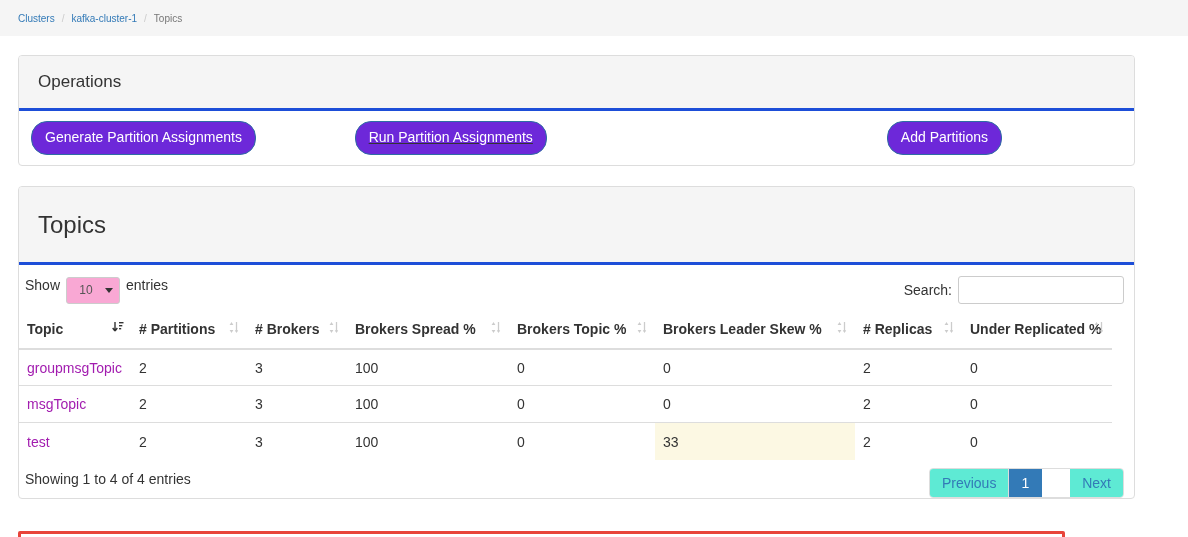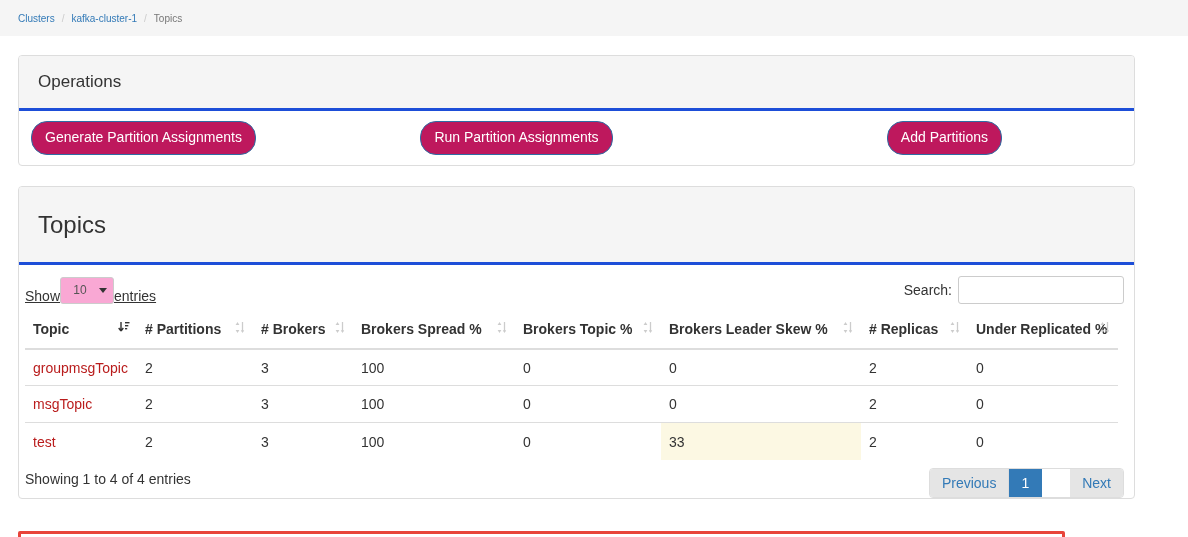--- a/index.html
+++ b/index.html
@@ -78,53 +78,53 @@
 
   
   .panel-body-ops {
     height: 54px;
     display: flex;
     align-items: center;
     padding: 0 10px 0 12px;
     box-sizing: border-box;
   }
   .btn-primary {
-    background: #be185d;
+    background: #6d28d9;
     border: 1px solid #2e6da4;
     border-radius: 16px;
     color: #ffffff;
     font-size: 14px;
     font-family: "Liberation Sans", sans-serif;
     padding: 7px 13px 8px 13px;
     cursor: pointer;
     line-height: 1.2;
     white-space: nowrap;
   }
   .ops-slot {
     flex: 1 1 0;
     display: flex;
   }
   .ops-slot.left { justify-content: flex-start; }
-  .ops-slot.center { justify-content: center; }
+  .ops-slot.center { justify-content: flex-start; text-decoration: underline; }
   .ops-slot.right { justify-content: flex-end; padding-right: 122px; }
 
   
   .dt-controls {
     display: flex;
     align-items: center;
     justify-content: space-between;
     padding: 11px 10px 8px 6px;
     box-sizing: border-box;
   }
   .dt-length {
     display: flex;
-    align-items: flex-end;
-    font-size: 14px;
-    color: #333333;
-    text-decoration: underline;
+    align-items: flex-start;
+    gap: 6px;
+    font-size: 14px;
+    color: #333333;
   }
   .dt-select {
     position: relative;
     display: inline-block;
     width: 54px;
     height: 27px;
     border: 1px solid #cccccc;
     border-radius: 3px;
     background: #f9a8d4;
     box-sizing: border-box;
@@ -164,21 +164,20 @@
     padding: 0 6px;
     font-size: 13px;
     font-family: "Liberation Sans", sans-serif;
     color: #555555;
     background: #ffffff;
   }
 
   
   table.topics-table {
     width: 1093px;
-    margin-left: 6px;
     border-collapse: collapse;
     table-layout: fixed;
   }
   table.topics-table th {
     text-align: left;
     vertical-align: bottom;
     font-size: 14px;
     font-weight: bold;
     color: #333333;
     border-bottom: 2px solid #dddddd;
@@ -198,21 +197,21 @@
   table.topics-table td {
     font-size: 14px;
     color: #333333;
     border-top: 1px solid #dddddd;
     padding: 9px 8px 9px 8px;
     box-sizing: border-box;
     height: 37px;
     vertical-align: middle;
   }
   table.topics-table tbody tr:first-child td { border-top: none; }
-  table.topics-table td a { color: #b91c1c; }
+  table.topics-table td a { color: #a21caf; }
   td.warn { background: #fcf8e3; }
 
   
   .col-topic      { width: 112px; }
   .col-partitions { width: 116px; }
   .col-brokers    { width: 100px; }
   .col-spread     { width: 162px; }
   .col-skew       { width: 146px; }
   .col-leaderskew { width: 200px; }
   .col-replicas   { width: 107px; }
@@ -234,21 +233,21 @@
   .pagination {
     display: flex;
     border-radius: 4px;
     overflow: hidden;
     border: 1px solid #dddddd;
   }
   .pagination .pg {
     padding: 6px 12px;
     font-size: 14px;
     color: #337ab7;
-    background: #e5e5e5;
+    background: #5eead4;
     border-right: 1px solid #dddddd;
     cursor: pointer;
     white-space: nowrap;
   }
   .pagination .pg:last-child { border-right: none; margin-left: 28px; }
   .pagination .pg.active {
     background: #337ab7;
     color: #ffffff;
     border-color: #337ab7;
   }

